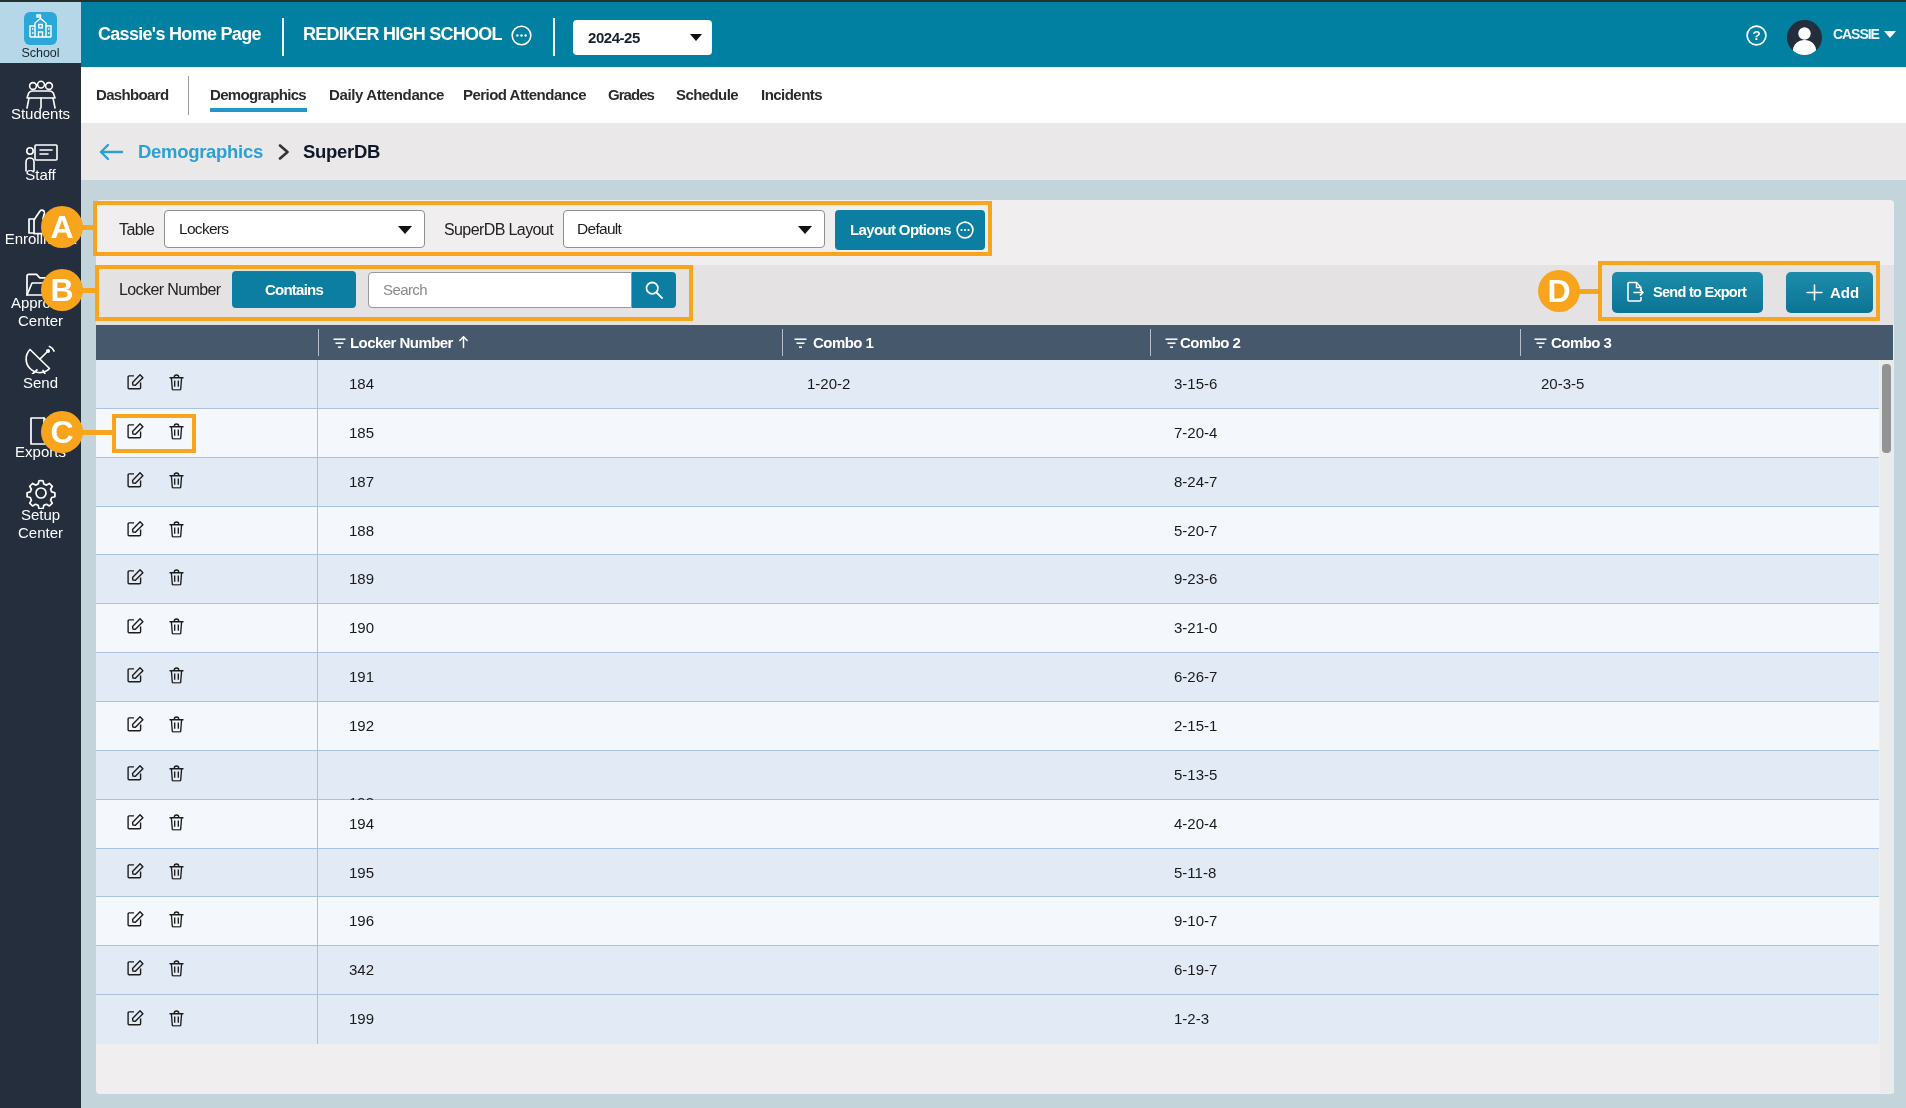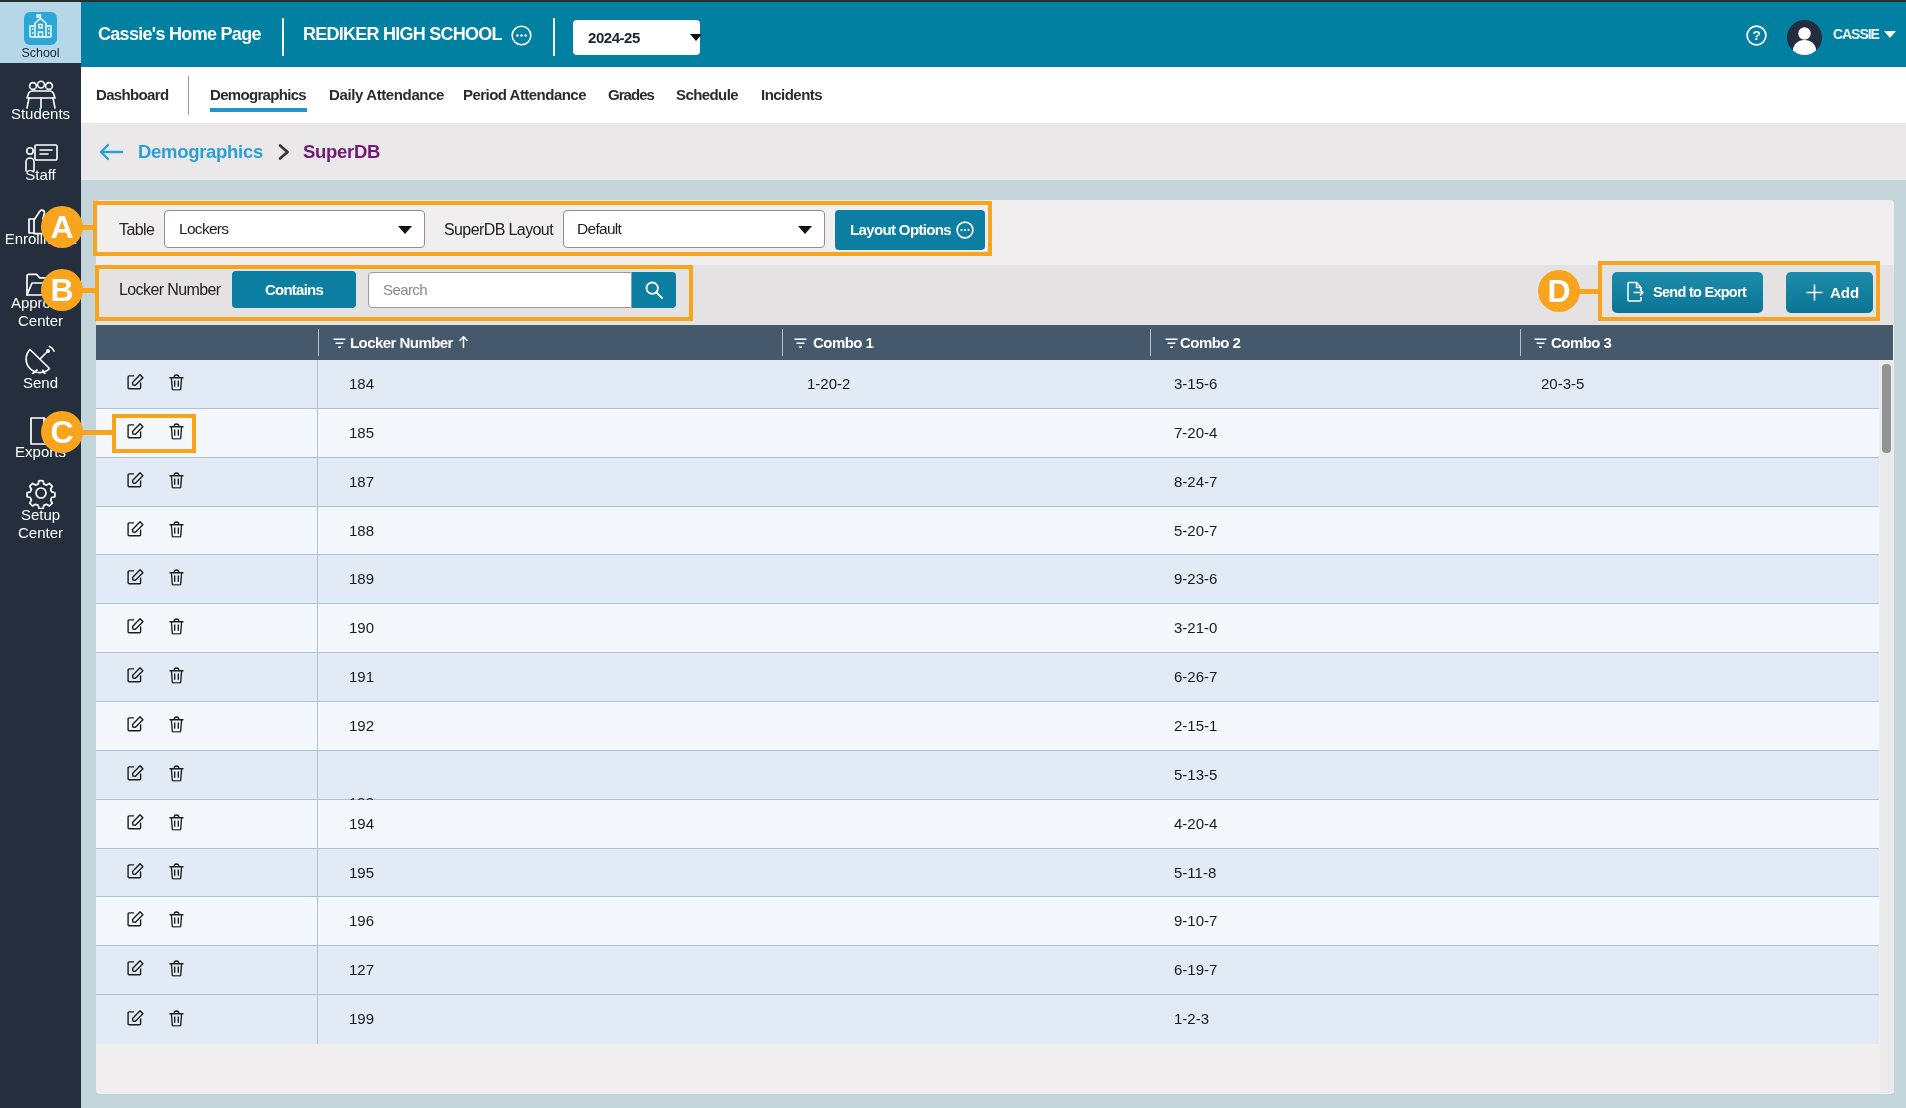--- a/index.html
+++ b/index.html
@@ -8,21 +8,21 @@
 
 #topstrip{left:0;top:0;width:1906px;height:2px;background:#25312f;}
 #topbar{left:0;top:2px;width:1906px;height:65px;background:#0280a2;}
 #tile{left:0;top:2px;width:81px;height:61px;background:#b5d7e8;text-align:center;}
 #tileicon{left:24px;top:10px;width:33px;height:33px;background:#2ba7d8;border-radius:6px;}
 #tilelabel{left:0;top:44px;width:81px;text-align:center;font-size:12.5px;color:#16242e;}
 .tb-title{top:2px;height:65px;line-height:65px;color:#fff;}
 #home{left:98px;font-size:18px;font-weight:700;letter-spacing:-0.7px;}
 #schoolname{left:303px;font-size:18px;font-weight:700;letter-spacing:-0.75px;}
 .tb-div{top:18px;width:2px;height:38px;background:rgba(255,255,255,.95);}
-#yearsel{left:573px;top:20px;width:127px;height:35px;background:#fff;border-radius:4px;}
+#yearsel{left:573px;top:20px;width:139px;height:35px;background:#fff;border-radius:4px;}
 #yearsel span{position:absolute;left:15px;top:0;line-height:35px;font-size:15px;font-weight:700;color:#17242e;letter-spacing:-0.45px;}
 .caret{width:0;height:0;border-left:6px solid transparent;border-right:6px solid transparent;border-top:7px solid #111;}
 #cassie{left:1833px;font-size:14px;font-weight:700;color:#eef8ff;letter-spacing:-1.05px;}
 
 #sidebar{left:0;top:63px;width:81px;height:1045px;background:#242e3d;}
 .sideitem{left:0;width:81px;text-align:center;color:#fff;}
 .sideitem .lbl{font-size:15px;line-height:17px;color:#fff;}
 
 #tabbar{left:81px;top:67px;width:1825px;height:56px;background:#fff;}
 .tab{position:absolute;top:0;height:56px;line-height:56px;font-size:15px;color:#2b2b2b;font-weight:700;}
@@ -188,21 +188,21 @@
 <svg class="abs" style="left:98px;top:143px;" width="26" height="18" viewBox="0 0 26 18" fill="none" xmlns="http://www.w3.org/2000/svg">
     <g stroke="#2e9fd3" stroke-width="2.4" stroke-linecap="round" stroke-linejoin="round">
       <path d="M24 9 H3"></path>
       <path d="M10 2 L3 9 l7 7"></path>
     </g>
   </svg>
 <span class="abs bc" style="left:138px;top:123px;height:57px;line-height:57px;font-size:18.5px;font-weight:700;color:#2e9fd3;letter-spacing:-0.3px;">Demographics</span>
 <svg class="abs" style="left:277px;top:144px;" width="13" height="16" viewBox="0 0 13 16" fill="none" xmlns="http://www.w3.org/2000/svg">
     <path d="M3 1.5 L10.5 8 L3 14.5" stroke="#333" stroke-width="2.6" stroke-linecap="round" stroke-linejoin="round"></path>
   </svg>
-<span class="abs bc" style="left:303px;top:123px;height:57px;line-height:57px;font-size:18.5px;font-weight:700;color:#701a75;letter-spacing:-0.31px;">SuperDB</span>
+<span class="abs bc" style="left:303px;top:123px;height:57px;line-height:57px;font-size:18.5px;font-weight:700;color:#0f172a;letter-spacing:-0.31px;">SuperDB</span>
 <div class="abs" id="panel"></div>
 <div class="abs" id="rowBstrip"></div>
 
 <span class="abs ctl-label" style="left:119px;top:221px;">Table</span>
 <div class="abs select" style="left:164px;top:210px;width:261px;height:38px;">
     <span class="txt" style="line-height:36px;left:14px;">Lockers</span>
     <span class="selcaret" style="left:233px;top:15px;"></span>
   </div>
 <span class="abs ctl-label" style="left:444px;top:221px;">SuperDB Layout</span>
 <div class="abs select" style="left:563px;top:210px;width:262px;height:38px;">
@@ -539,21 +539,21 @@
         </svg></span>
       <span class="rowicon" style="left:73px;"><svg width="15" height="17" viewBox="0 0 15 17" fill="none" xmlns="http://www.w3.org/2000/svg">
           <g stroke="#1d1d1d" stroke-width="1.35" fill="none">
             <path d="M2.4 4.3 l0.9 11.3 a1 1 0 0 0 1 0.9 h6.4 a1 1 0 0 0 1-0.9 l0.9-11.3"></path>
             <path d="M1 4.2 h13" stroke-linecap="round"></path>
             <path d="M5.2 3.8 a2.3 2.3 0 0 1 4.6 0"></path>
             <path d="M5.7 7 v6.2 M9.3 7 v6.2"></path>
           </g>
         </svg></span>
       <span class="colsep"></span>
-      <span class="cellnum" style="left:253px;">127</span>
+      <span class="cellnum" style="left:253px;">342</span>
       <span class="cellnum" style="left:1078px;">6-19-7</span>
     </div>
 <div class="row odd">
       <span class="rowicon" style="left:31px;"><svg width="17" height="17" viewBox="0 0 17 17" fill="none" xmlns="http://www.w3.org/2000/svg">
           <g stroke="#1d1d1d" stroke-width="1.4" fill="none">
             <path d="M7 2.4 H2.1 a1 1 0 0 0-1 1 V14.2 a1 1 0 0 0 1 1 H12.6 a1 1 0 0 0 1-1 V9"></path>
             <path d="M5.9 11.5 l-0.35-2.5 7.5-7.7 2.85 2.85-7.5 7.7 z" stroke-linejoin="round"></path>
           </g>
         </svg></span>
       <span class="rowicon" style="left:73px;"><svg width="15" height="17" viewBox="0 0 15 17" fill="none" xmlns="http://www.w3.org/2000/svg">

